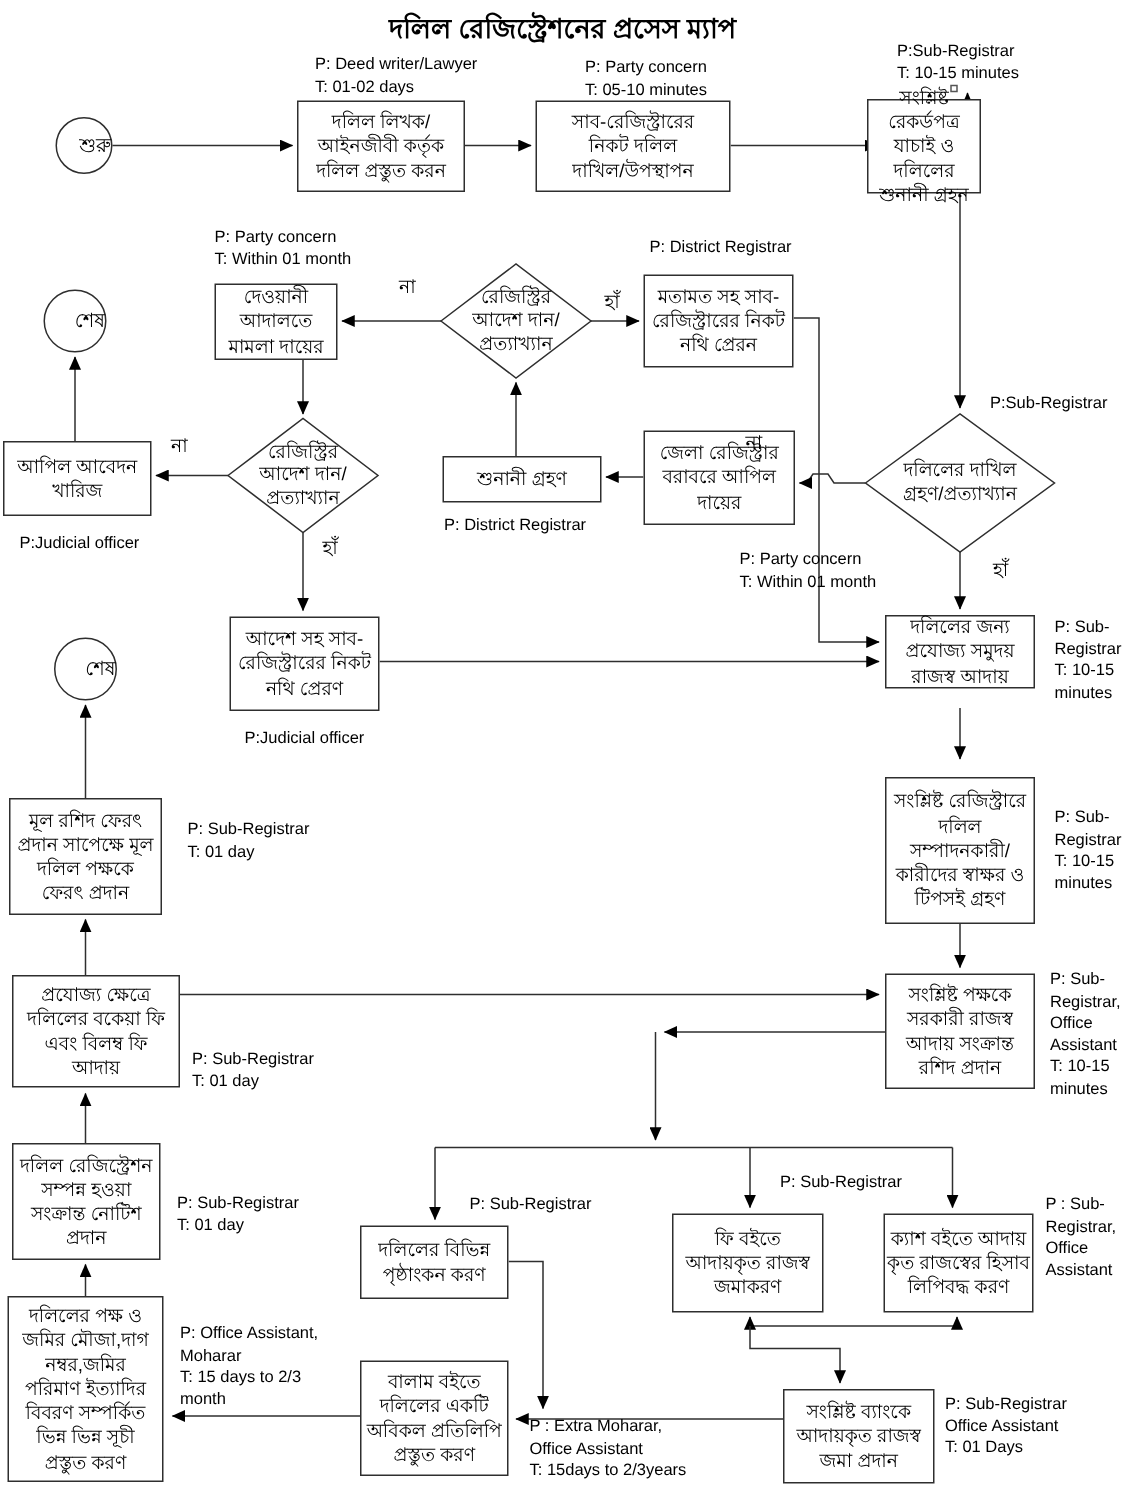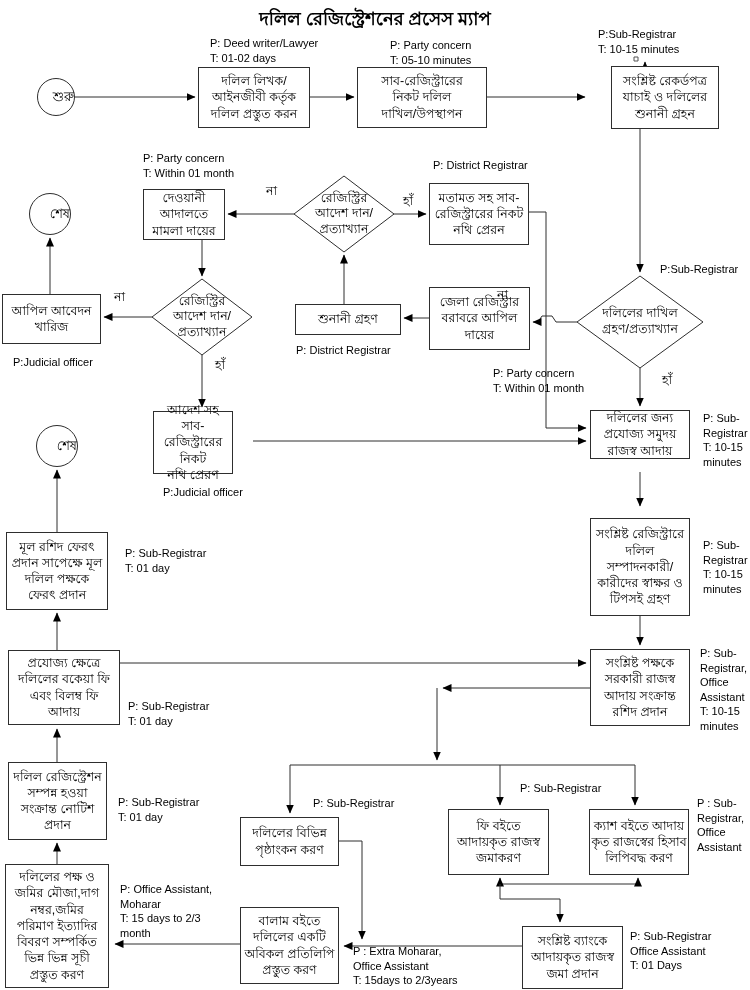--- a/index.html
+++ b/index.html
@@ -94,21 +94,21 @@
   <div class="box" style="left:198px;top:67px;width:112px;height:61px">
       <span>দলিল লিখক/
 আইনজীবী কর্তৃক
 দলিল প্রস্তুত করন</span>
     </div>
   <div class="box" style="left:357px;top:67px;width:130px;height:61px">
       <span>সাব-রেজিস্ট্রারের
 নিকট দলিল
 দাখিল/উপস্থাপন</span>
     </div>
-  <div class="box" style="left:611px;top:66px;width:108px;height:63px">
+  <div class="box" style="left:578px;top:66px;width:76px;height:63px">
       <span>সংশ্লিষ্ট রেকর্ডপত্র
 যাচাই ও দলিলের
 শুনানী গ্রহন</span>
     </div>
   <div class="box" style="left:143px;top:189px;width:82px;height:51px">
       <span>দেওয়ানী আদালতে
 মামলা দায়ের</span>
     </div>
   <div class="box" style="left:429px;top:183px;width:100px;height:62px">
       <span>মতামত সহ সাব-
@@ -120,21 +120,21 @@
 খারিজ</span>
     </div>
   <div class="box" style="left:295px;top:304px;width:106px;height:31px">
       <span>শুনানী গ্রহণ</span>
     </div>
   <div class="box" style="left:429px;top:287px;width:101px;height:63px">
       <span>জেলা রেজিস্ট্রার
 বরাবরে আপিল
 দায়ের</span>
     </div>
-  <div class="box" style="left:153px;top:411px;width:80px;height:63px">
+  <div class="box" style="left:153px;top:411px;width:100px;height:63px">
       <span>আদেশ সহ সাব-
 রেজিস্ট্রারের নিকট
 নথি প্রেরণ</span>
     </div>
   <div class="box" style="left:590px;top:410px;width:100px;height:49px">
       <span>দলিলের জন্য
 প্রযোজ্য সমুদয়
 রাজস্ব আদায়</span>
     </div>
   <div class="box" style="left:590px;top:518px;width:100px;height:98px">

